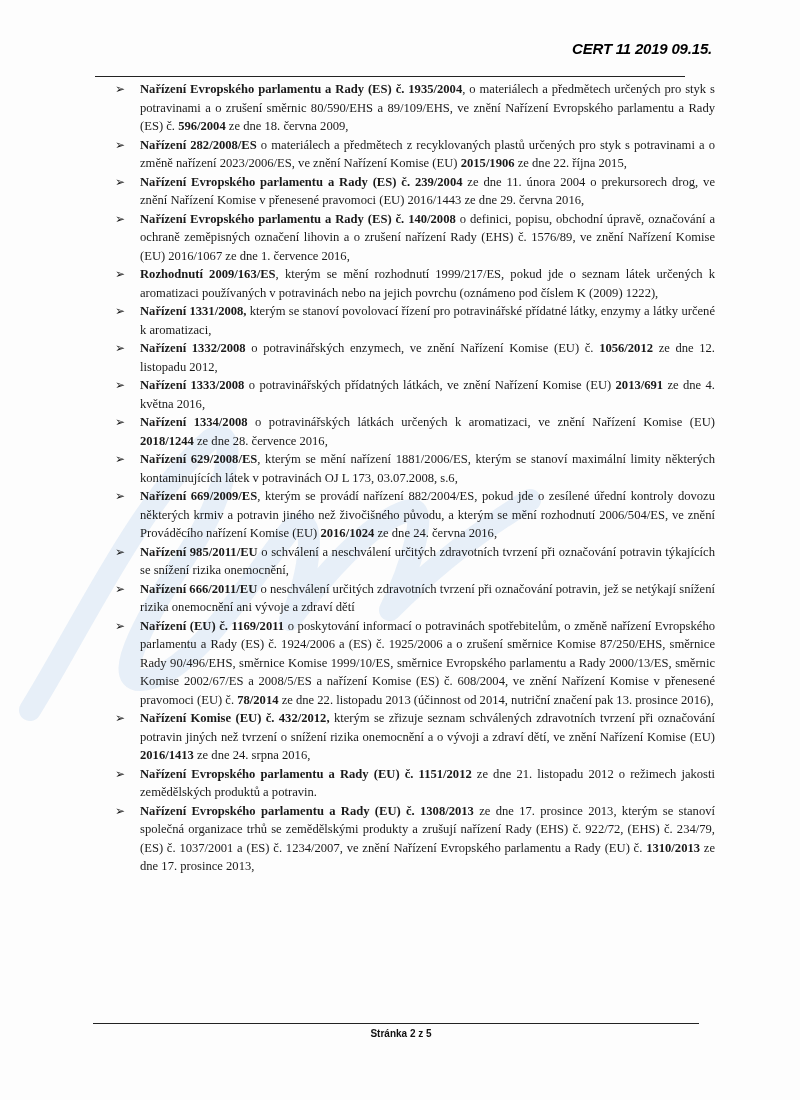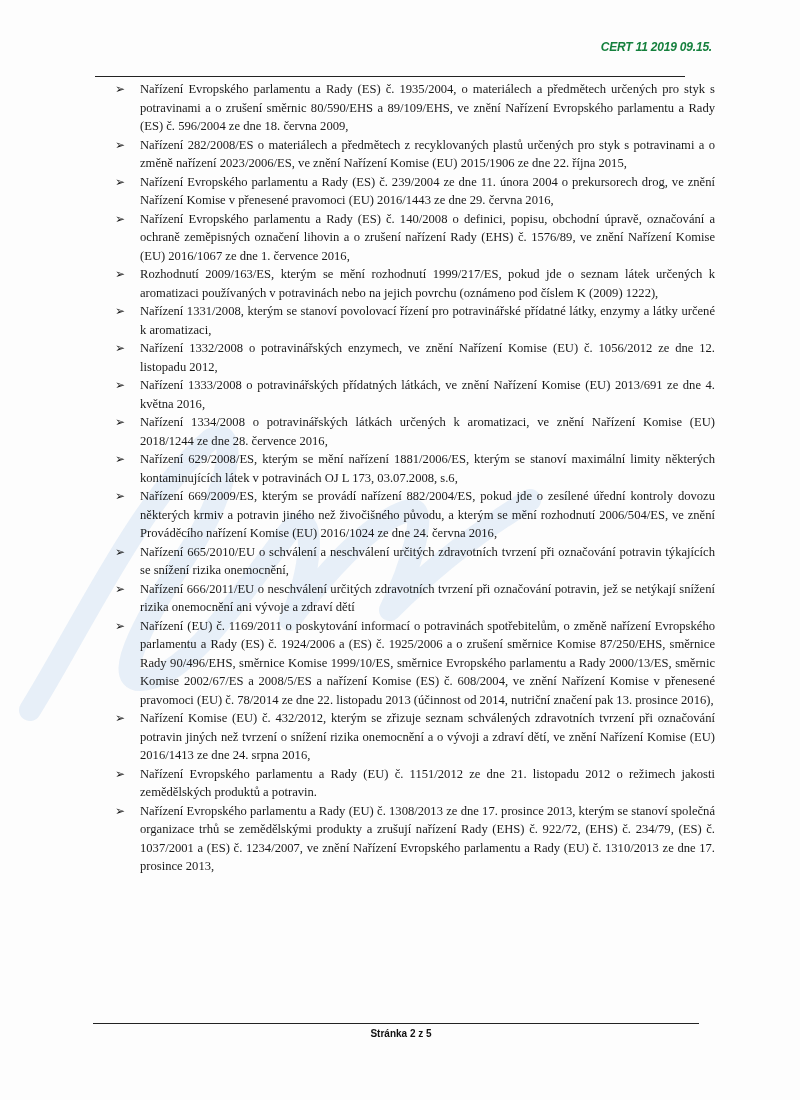--- a/index.html
+++ b/index.html
@@ -8,33 +8,33 @@
     font-family: "Liberation Serif", serif; color: #1a1a1a;
   }
   .page-bg { position: absolute; inset: 0; background: #fdfdfd; }
   .watermark {
     position: absolute; left: -10px; top: 380px; width: 560px; height: 380px;
     pointer-events: none;
   }
   .header-ref {
     position: absolute; right: 88px; top: 40px;
     font-family: "Liberation Sans", sans-serif; font-style: italic; font-weight: bold;
-    font-size: 12px; color: #15803d; letter-spacing: -0.2px;
+    font-size: 15px; color: #000000; letter-spacing: -0.2px;
   }
   .rule-top { position: absolute; left: 95px; width: 590px; top: 76px; height: 0; border-top: 1.6px solid #222; }
   .rule-bottom { position: absolute; left: 93px; width: 606px; top: 1023px; height: 0; border-top: 1.6px solid #222; }
   .footer {
     position: absolute; left: 0; right: 0; top: 1028px; text-align: center;
     font-family: "Liberation Sans", sans-serif; font-weight: bold; font-size: 10px; color: #111;
     padding-left: 2px;
   }
   .list { position: absolute; left: 115px; top: 80px; width: 600px; margin: 0; padding: 0; list-style: none; }
   .item { position: relative; padding-left: 25px; font-size: 12.6px; line-height: 18.5px; text-align: justify; margin: 0; }
   .bullet { position: absolute; left: 0; top: 0; font-size: 12px; font-family: "DejaVu Sans", sans-serif; }
-  b { font-weight: normal; }
+  b { font-weight: bold; }
 </style>
 </head>
 <body>
 
 <div class="page-bg"></div>
 
 <svg class="watermark" viewBox="0 0 560 380">
   <path d="M40 330 C 90 250, 150 120, 220 60 C 250 40, 240 110, 200 170 C 160 230, 120 300, 150 300 C 200 300, 260 200, 300 150 C 330 120, 320 200, 300 240 C 330 200, 380 140, 420 130 C 440 125, 420 190, 400 230 C 440 190, 490 150, 540 120" fill="none" stroke="#dfe9f5" stroke-width="22" stroke-linecap="round" stroke-linejoin="round" opacity="0.75"></path>
 </svg>
 
@@ -46,21 +46,21 @@
     <li class="item"><span class="bullet">➢</span><b>Nařízení 282/2008/ES</b><span> o materiálech a předmětech z recyklovaných plastů určených pro styk s potravinami a o změně nařízení 2023/2006/ES, ve znění Nařízení Komise (EU) </span><b>2015/1906</b><span> ze dne 22. října 2015,</span></li>
     <li class="item"><span class="bullet">➢</span><b>Nařízení Evropského parlamentu a Rady (ES) č. 239/2004</b><span> ze dne 11. února 2004 o prekursorech drog, ve znění Nařízení Komise v přenesené pravomoci (EU) 2016/1443 ze dne 29. června 2016,</span></li>
     <li class="item"><span class="bullet">➢</span><b>Nařízení Evropského parlamentu a Rady (ES) č. 140/2008</b><span> o definici, popisu, obchodní úpravě, označování a ochraně zeměpisných označení lihovin a o zrušení nařízení Rady (EHS) č. 1576/89, ve znění Nařízení Komise (EU) 2016/1067 ze dne 1. července 2016,</span></li>
     <li class="item"><span class="bullet">➢</span><b>Rozhodnutí 2009/163/ES</b><span>, kterým se mění rozhodnutí 1999/217/ES, pokud jde o seznam látek určených k aromatizaci používaných v potravinách nebo na jejich povrchu (oznámeno pod číslem K (2009) 1222),</span></li>
     <li class="item"><span class="bullet">➢</span><b>Nařízení 1331/2008,</b><span> kterým se stanoví povolovací řízení pro potravinářské přídatné látky, enzymy a látky určené k aromatizaci,</span></li>
     <li class="item"><span class="bullet">➢</span><b>Nařízení 1332/2008</b><span> o potravinářských enzymech, ve znění Nařízení Komise (EU) č. </span><b>1056/2012</b><span> ze dne 12. listopadu 2012,</span></li>
     <li class="item"><span class="bullet">➢</span><b>Nařízení 1333/2008</b><span> o potravinářských přídatných látkách, ve znění Nařízení Komise (EU) </span><b>2013/691</b><span> ze dne 4. května 2016,</span></li>
     <li class="item"><span class="bullet">➢</span><b>Nařízení 1334/2008</b><span> o potravinářských látkách určených k aromatizaci, ve znění Nařízení Komise (EU) </span><b>2018/1244</b><span> ze dne 28. července 2016,</span></li>
     <li class="item"><span class="bullet">➢</span><b>Nařízení 629/2008/ES</b><span>, kterým se mění nařízení 1881/2006/ES, kterým se stanoví maximální limity některých kontaminujících látek v potravinách OJ L 173, 03.07.2008, s.6,</span></li>
     <li class="item"><span class="bullet">➢</span><b>Nařízení 669/2009/ES</b><span>, kterým se provádí nařízení 882/2004/ES, pokud jde o zesílené úřední kontroly dovozu některých krmiv a potravin jiného než živočišného původu, a kterým se mění rozhodnutí 2006/504/ES, ve znění Prováděcího nařízení Komise (EU) </span><b>2016/1024</b><span> ze dne 24. června 2016,</span></li>
-    <li class="item"><span class="bullet">➢</span><b>Nařízení 665/2010/EU</b><span> o schválení a neschválení určitých zdravotních tvrzení při označování potravin týkajících se snížení rizika onemocnění,</span></li>
+    <li class="item"><span class="bullet">➢</span><b>Nařízení 985/2011/EU</b><span> o schválení a neschválení určitých zdravotních tvrzení při označování potravin týkajících se snížení rizika onemocnění,</span></li>
     <li class="item"><span class="bullet">➢</span><b>Nařízení 666/2011/EU</b><span> o neschválení určitých zdravotních tvrzení při označování potravin, jež se netýkají snížení rizika onemocnění ani vývoje a zdraví dětí</span></li>
     <li class="item"><span class="bullet">➢</span><b>Nařízení (EU) č. 1169/2011</b><span>  o poskytování informací o potravinách spotřebitelům, o změně nařízení Evropského parlamentu a Rady (ES) č. 1924/2006 a (ES) č. 1925/2006 a o zrušení směrnice Komise 87/250/EHS, směrnice Rady 90/496/EHS, směrnice Komise 1999/10/ES, směrnice Evropského parlamentu a Rady 2000/13/ES, směrnic Komise 2002/67/ES a 2008/5/ES a nařízení Komise (ES) č. 608/2004, ve znění Nařízení Komise v přenesené pravomoci (EU) č. </span><b>78/2014</b><span> ze dne 22. listopadu 2013 (účinnost od 2014, nutriční značení pak 13. prosince 2016),</span></li>
     <li class="item"><span class="bullet">➢</span><b>Nařízení Komise (EU) č. 432/2012,</b><span> kterým se zřizuje seznam schválených zdravotních tvrzení při označování potravin jiných než tvrzení o snížení rizika onemocnění a o vývoji a zdraví dětí, ve znění Nařízení Komise (EU) </span><b>2016/1413</b><span> ze dne 24. srpna 2016,</span></li>
     <li class="item"><span class="bullet">➢</span><b>Nařízení Evropského parlamentu a Rady (EU) č. 1151/2012</b><span> ze dne 21. listopadu 2012 o režimech jakosti zemědělských produktů a potravin.</span></li>
     <li class="item"><span class="bullet">➢</span><b>Nařízení Evropského parlamentu a Rady (EU) č. 1308/2013</b><span> ze dne 17. prosince 2013, kterým se stanoví společná organizace trhů se zemědělskými produkty a zrušují nařízení Rady (EHS) č. 922/72, (EHS) č. 234/79, (ES) č. 1037/2001 a (ES) č. 1234/2007, ve znění Nařízení Evropského parlamentu a Rady (EU) č. </span><b>1310/2013</b><span> ze dne 17. prosince 2013,</span></li>
   </ul>
 
 <div class="rule-bottom"></div>
 <div class="footer">Stránka 2 z 5</div>
 

